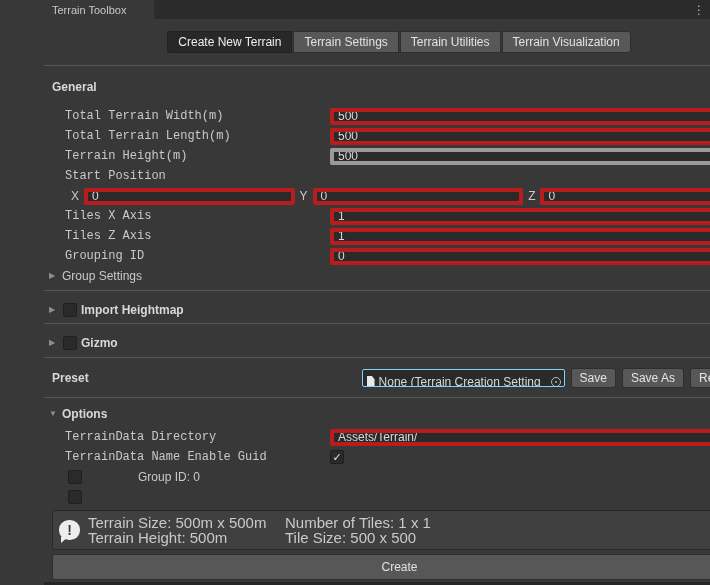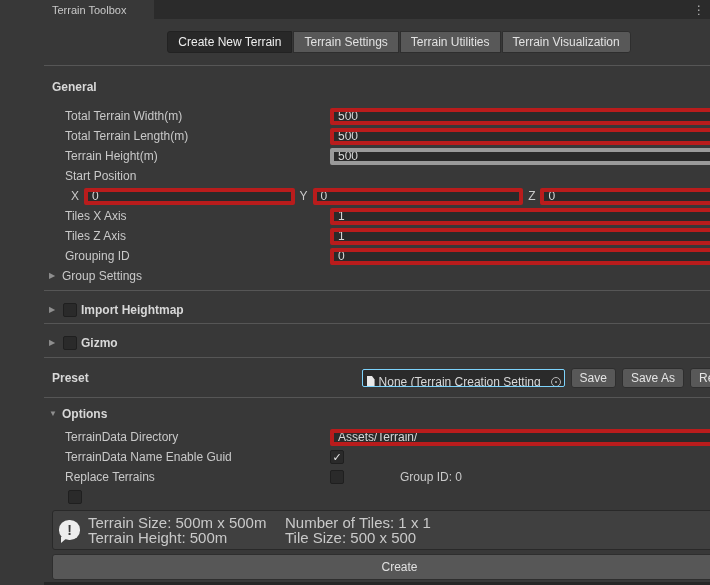--- a/index.html
+++ b/index.html
@@ -23,21 +23,21 @@
   .tab:first-child { border-radius:3px 0 0 3px; }
   .tab:last-child { border-radius:0 3px 3px 0; }
 
   .divider { height:1px; background:#565656; flex:none; }
 
   
   .content { flex:1; display:flex; flex-direction:column; overflow:hidden; }
   .heading { font-weight:bold; color:#d8d8d8; padding-left:8px; margin-top:12px; height:18px; line-height:18px; flex:none; }
   .rows { margin-top:10px; flex:none; }
   .row { display:flex; align-items:center; height:20px; padding-left:21px; padding-right:3px; flex:none; }
-  .row .label { width:265px; flex:none; color:#c9c9c9; white-space:nowrap; overflow:hidden; }
+  .row .label { width:265px; flex:none; color:#c9c9c9; white-space:nowrap; overflow:hidden;font-family:Liberation Mono, monospace; }
   .field { flex:1; min-width:0; height:17px; background:#2a2a2a; border:4px solid #b91c1c; border-radius:2px; color:#d8d8d8; padding:0 4px; font-size:12px; font-family:"Liberation Sans",sans-serif; outline:none; }
   .field.focused { border-color:#9a9a9a; }
 
   .vec-row { display:flex; align-items:center; height:20px; padding-left:27px; padding-right:3px; gap:5px; flex:none; }
   .axis { flex:none; color:#c9c9c9; }
 
   .fold-row { display:flex; align-items:center; height:20px; padding-left:5px; flex:none; }
   .fold-icon { width:11px; flex:none; color:#8f8f8f; font-size:8px; line-height:1; }
   .fold-label { margin-left:2px; color:#c9c9c9; }
   .section-row { display:flex; align-items:center; height:22px; padding-left:5px; margin-top:8px; flex:none; }
@@ -193,21 +193,20 @@
       <input class="field" value="Assets/Terrain/" style="">
       <div class="btn browse-btn">...</div>
     </div>
 
     <div class="row">
       <span class="label" style="width:262px;">TerrainData Name Enable Guid</span>
       <span class="checkbox checked"><span>✓</span></span>
     </div>
 
     <div class="row">
-      <span class="label" style="width:262px;">Replace Terrains</span>
       <span class="checkbox"><span>✓</span></span>
       <span class="extra-text">Group ID: 0</span>
     </div>
 
     <div class="row">
       <span class="checkbox"><span>✓</span></span>
     </div>
 
     <div class="helpbox">
       <span class="info-icon">!</span>

